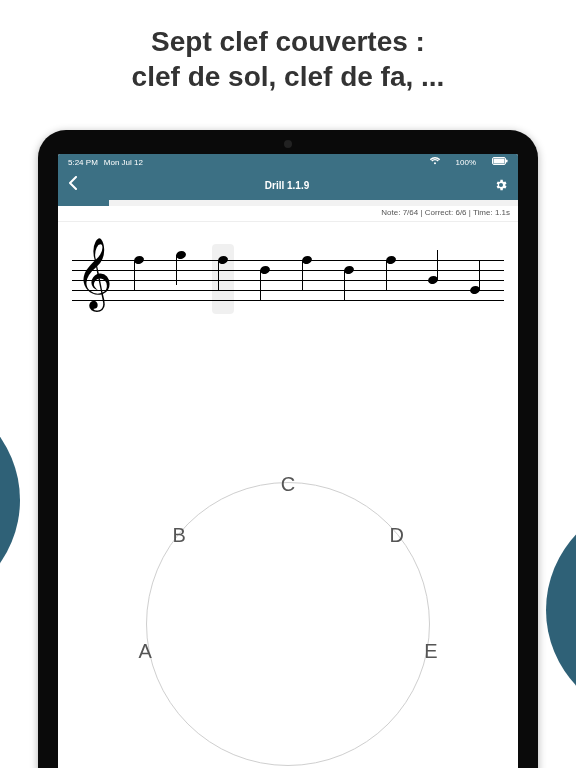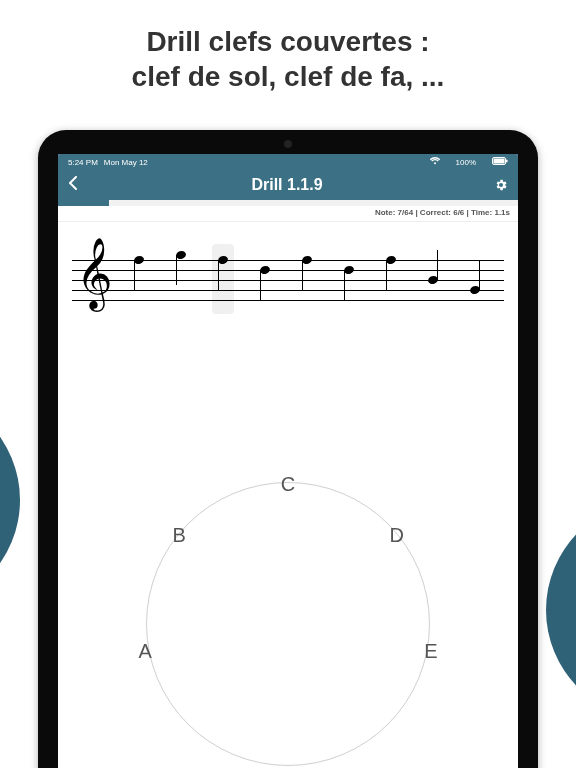--- a/index.html
+++ b/index.html
@@ -74,21 +74,21 @@
 
   
   .navbar {
     height: 30px;
     background: #3c7084;
     color: #ffffff;
     display: flex;
     align-items: center;
     justify-content: space-between;
     padding: 0 10px;
-    font-size: 16px;
+    font-size: 10px;
   }
   .navbar .back { font-size: 16px; font-weight: 300; }
   .navbar .title { font-weight: 600; }
   .navbar .gear svg { display:block; }
 
   
   .progress-row {
     height: 6px;
     background: #f2f2f2;
     position: relative;
@@ -97,21 +97,20 @@
     position:absolute; left:0; top:0; bottom:0;
     width: 11%;
     background: #3c7084;
   }
   .stats-row {
     text-align: right;
     font-size: 8px;
     color: #555;
     padding: 2px 8px 4px;
     border-bottom: 1px solid #eee;
-    font-weight: bold;
   }
 
   
   .staff-area {
     padding: 28px 14px 10px;
   }
   .staff {
     position: relative;
     height: 60px;
   }
@@ -164,35 +163,35 @@
     display:flex; align-items:center; justify-content:center;
     font-size:20px; color:#555;
     transform: translate(-50%,-50%);
     cursor:pointer;
   }
 </style>
 </head>
 <body>
 
 <div class="headline">
-  <div>Drill clefs couvertes :</div>
+  <div>Sept clef couvertes :</div>
   <div>clef de sol, clef de fa, ...</div>
 </div>
 
 <div class="bg-circle-left"></div>
 <div class="bg-circle-right"></div>
 
 <div class="tablet-frame">
   <div class="tablet-camera"></div>
   <div class="tablet-screen">
 
     <div class="statusbar">
       <div class="left">
         <span>5:24 PM</span>
-        <span>Mon May 12</span>
+        <span>Mon Jul 12</span>
       </div>
       <div class="right">
         <span>
           <svg width="10" height="8" viewBox="0 0 10 8">
               <path d="M5 7.2a1 1 0 100-2 1 1 0 000 2zM1.2 3.6a5.4 5.4 0 017.6 0l-1 1a4 4 0 00-5.6 0l-1-1zM-.2 2.2a7.4 7.4 0 0110.4 0l-1 1a6 6 0 00-8.4 0l-1-1z" fill="#fff"></path>
             </svg>
         </span>
         <span>100%</span>
         <span>
           <svg width="16" height="8" viewBox="0 0 16 8">

